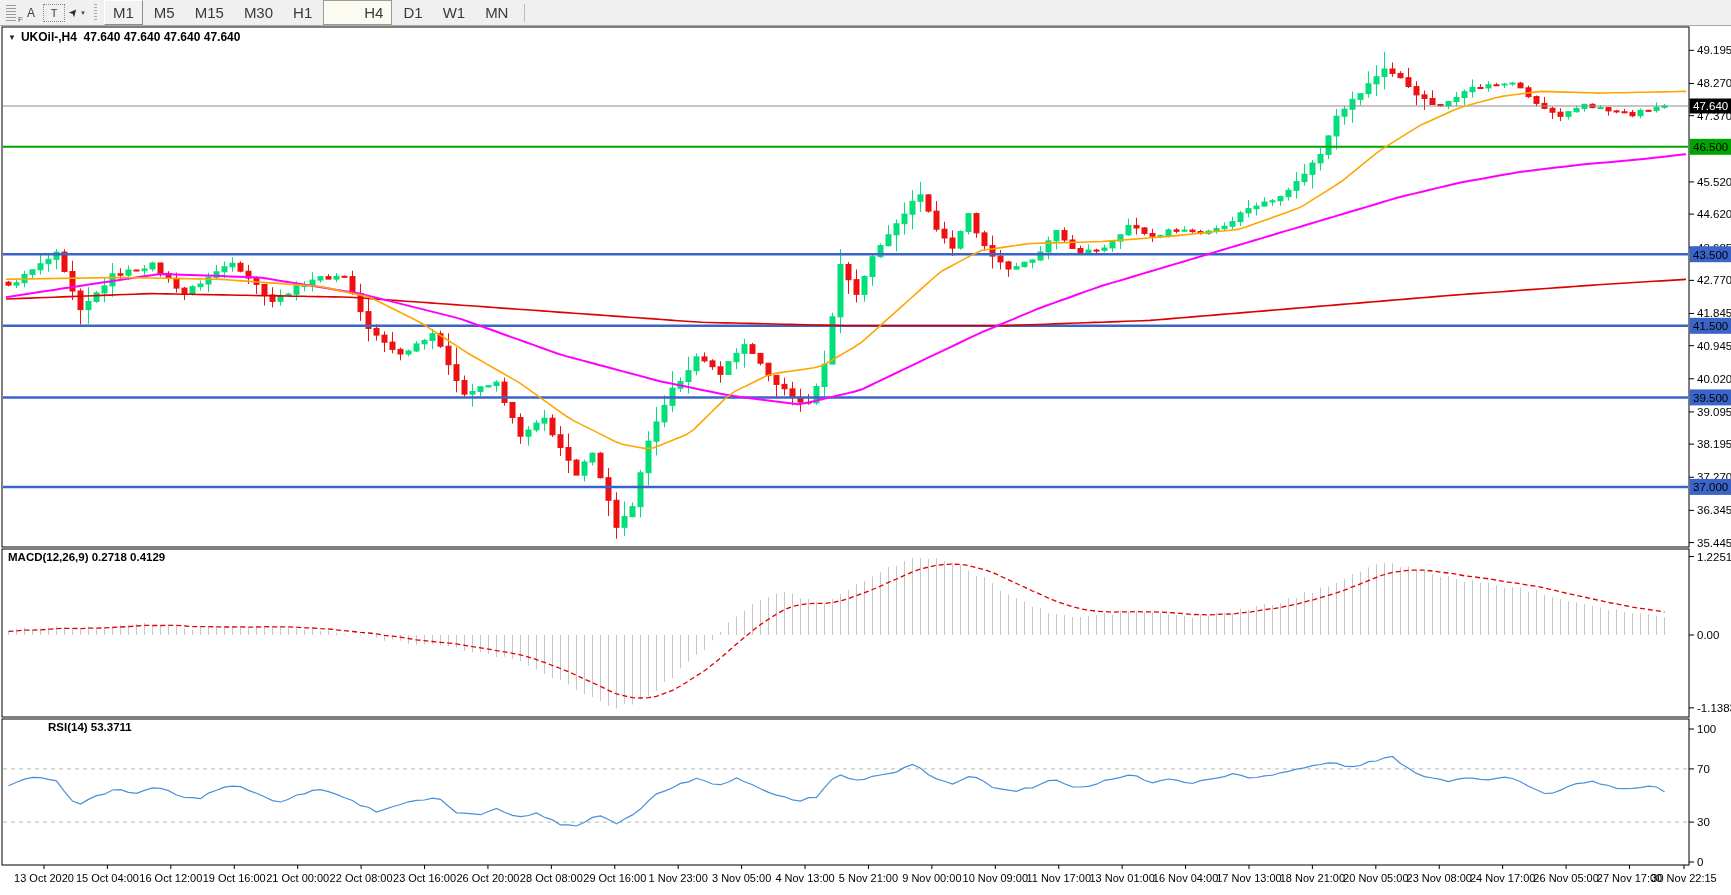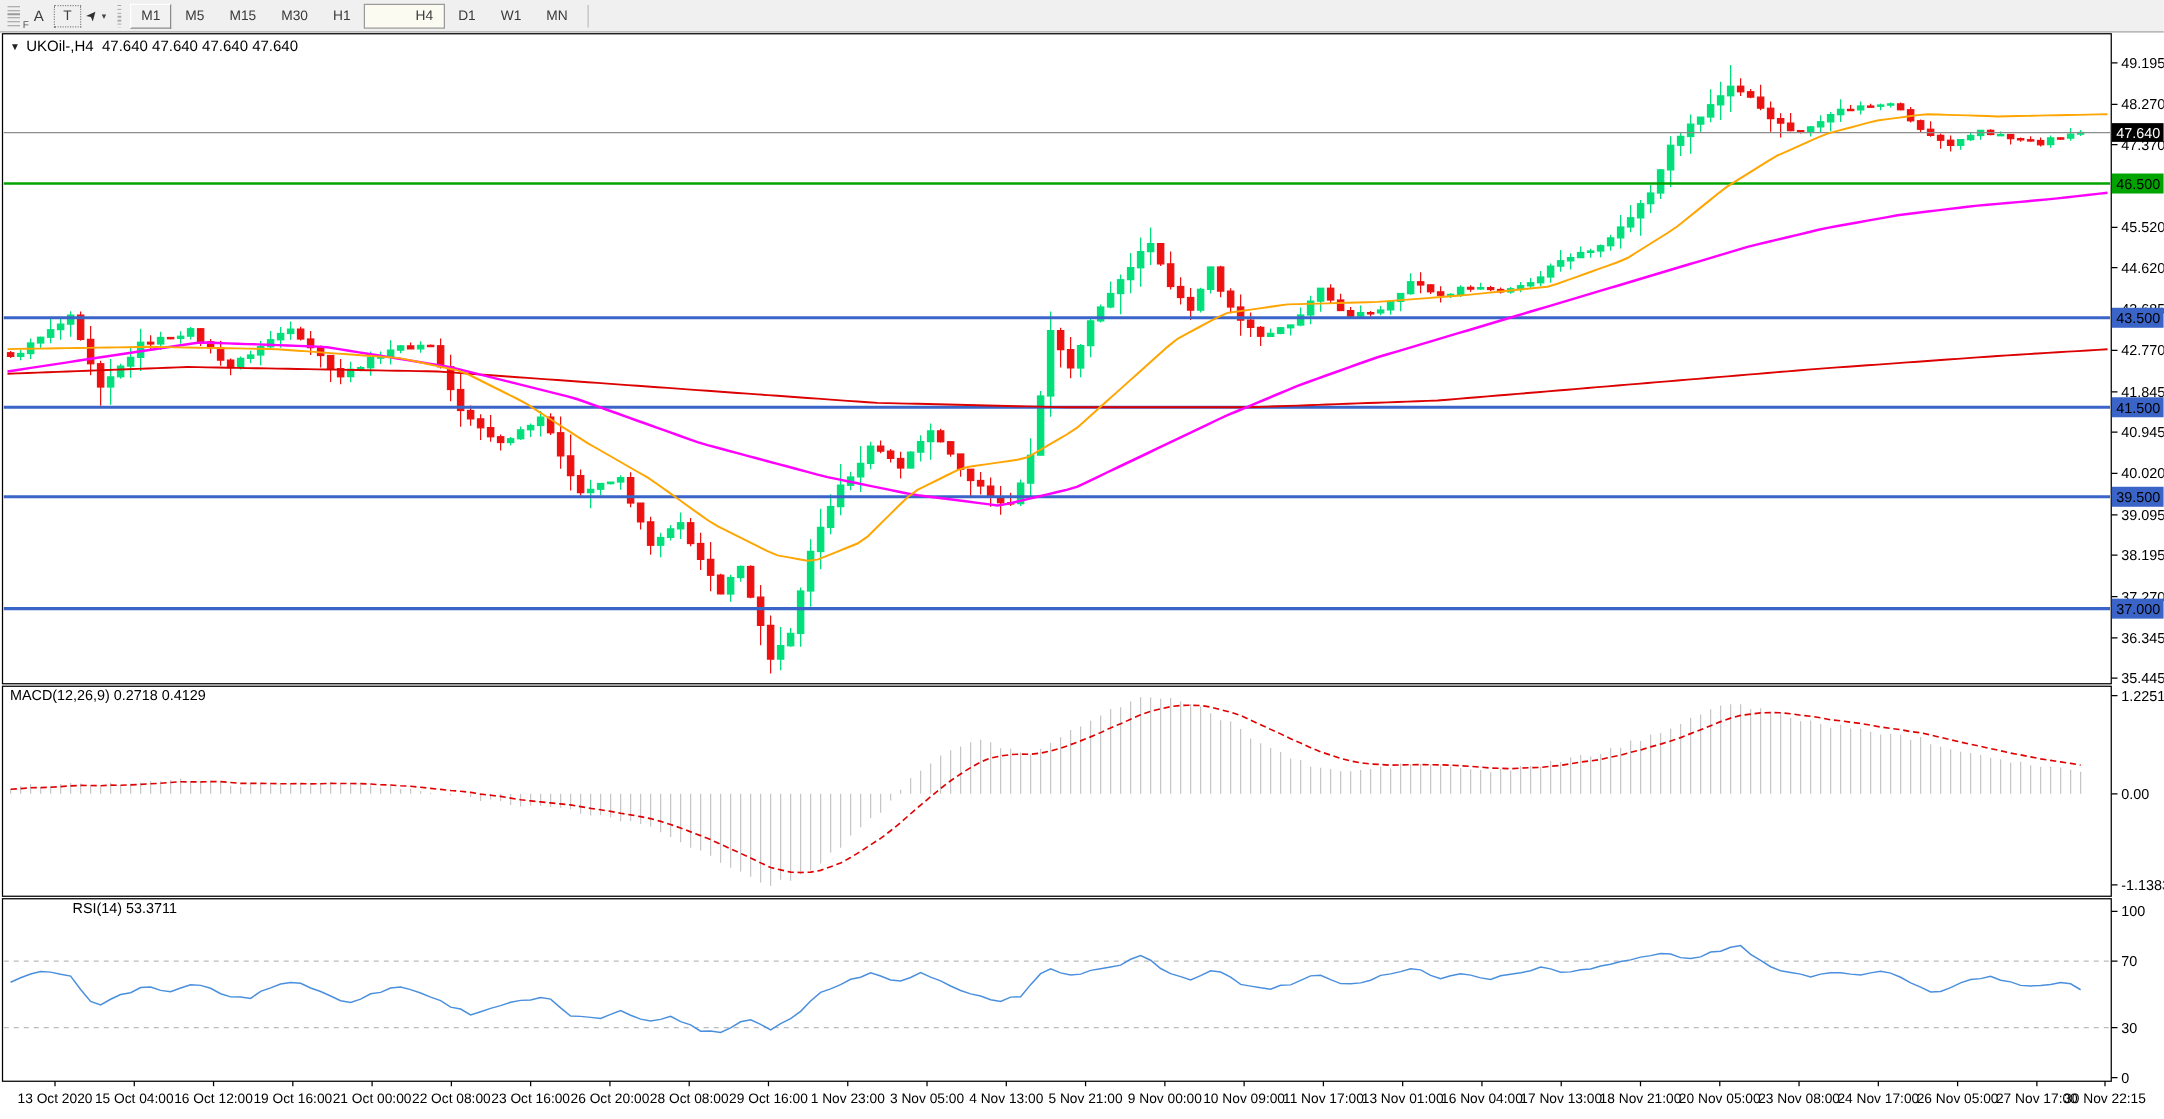--- a/index.html
+++ b/index.html
@@ -12,29 +12,29 @@
   .grip span{position:absolute;right:-7px;bottom:-3px;font-size:8px;color:#555;}
   .tool{min-width:20px;height:20px;display:flex;align-items:center;justify-content:center;
     font-size:12px;color:#3c3c3c;margin:0 1px;cursor:default;}
   .tool.boxed{border:1px dotted #8a8a8a;width:18px;height:16px;font-size:11px;}
   .arrowglyph{display:inline-block;transform:rotate(-50deg);font-size:11px;color:#2f2f2f;}
   .caret{font-size:7px;color:#444;margin-left:3px;}
   .sep{width:1px;height:18px;background:#bdbdbd;margin:0 6px;}
   .sepdot{width:3px;height:18px;margin:0 6px;background:
     repeating-linear-gradient(to bottom,#a8a8a8 0 1px,transparent 1px 3px);background-size:1px 100%;}
   .tfwrap{display:flex;align-items:center;}
-  .tf{font-size:11px;color:#3a3a3a;padding:3px 8px;margin:0 1px;border:1px solid transparent;}
+  .tf{font-size:15px;color:#3a3a3a;padding:3px 8px;margin:0 1px;border:1px solid transparent;}
   .tf.raised{border:1px solid;border-color:#ffffff #8b8b8b #8b8b8b #ffffff;background:#f2f2f2;}
   .tf.active{border:1px solid #9a9a9a;background:#fbfbf2;padding-left:40px;}
   #chartwrap{position:absolute;top:26px;left:0;width:1731px;height:869px;}
-  .ovl{position:absolute;z-index:5;white-space:nowrap;}
+  .ovl{position:absolute;z-index:5;white-space:nowrap;font-weight:bold;}
   #title{top:4px;left:8px;font-size:12px;color:#000;}
   #title .dd{font-size:8px;color:#222;margin-right:5px;vertical-align:1px;}
   #macdlabel{top:525px;left:8px;font-size:11.5px;color:#000;}
-  #rsilabel{top:695px;left:18px;font-size:11.5px;color:#000;padding-left:40px;}
+  #rsilabel{top:695px;left:8px;font-size:11.5px;color:#000;padding-left:40px;}
   #annot{top:392px;left:1306px;font-size:31px;color:#f10e0e;letter-spacing:1px;}
 </style>
 </head>
 <body>
 
 <div class="toolbar">
   <div class="grip">
       <span>F</span>
     </div>
   <div class="tool">A</div>

